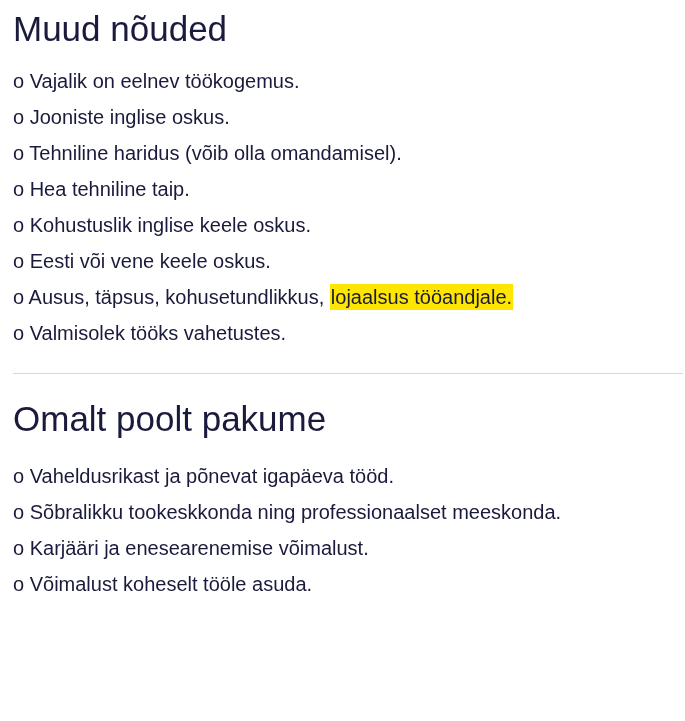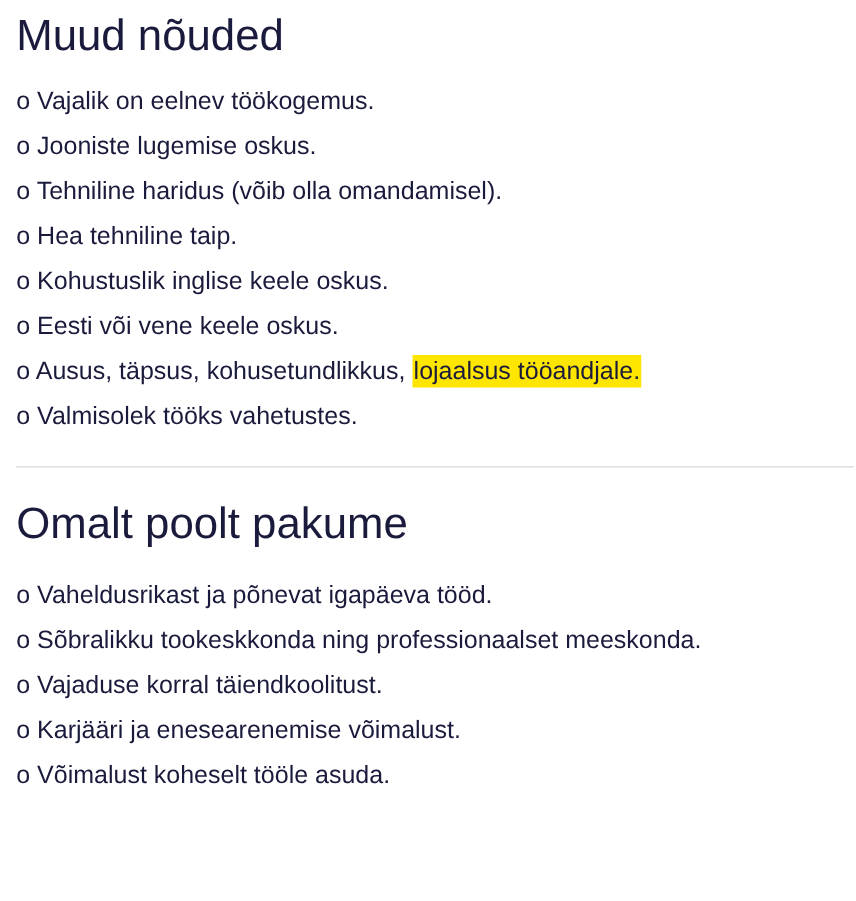--- a/index.html
+++ b/index.html
@@ -48,36 +48,35 @@
 </style>
 </head>
 <body>
 
 <div class="doc">
 
   <section class="section-requirements">
     <h2 class="section-heading">Muud nõuded</h2>
     <div class="list">
       <div class="item">o Vajalik on eelnev töökogemus.</div>
-      <div class="item">o Jooniste lugemise oskus.</div>
+      <div class="item">o Jooniste inglise oskus.</div>
       <div class="item">o Tehniline haridus (võib olla omandamisel).</div>
       <div class="item">o Hea tehniline taip.</div>
       <div class="item">o Kohustuslik inglise keele oskus.</div>
       <div class="item">o Eesti või vene keele oskus.</div>
       <div class="item"><span>o Ausus, täpsus, kohusetundlikkus, </span><mark class="highlight">lojaalsus tööandjale.</mark></div>
       <div class="item">o Valmisolek tööks vahetustes.</div>
     </div>
   </section>
 
   <hr class="divider">
 
   <section class="section-offers">
     <h2 class="section-heading">Omalt poolt pakume</h2>
     <div class="list">
       <div class="item">o Vaheldusrikast ja põnevat igapäeva tööd.</div>
       <div class="item">o Sõbralikku tookeskkonda ning professionaalset meeskonda.</div>
-      <div class="item">o Vajaduse korral täiendkoolitust.</div>
       <div class="item">o Karjääri ja enesearenemise võimalust.</div>
       <div class="item">o Võimalust koheselt tööle asuda.</div>
     </div>
   </section>
 
 </div>
 
 </body></html>

